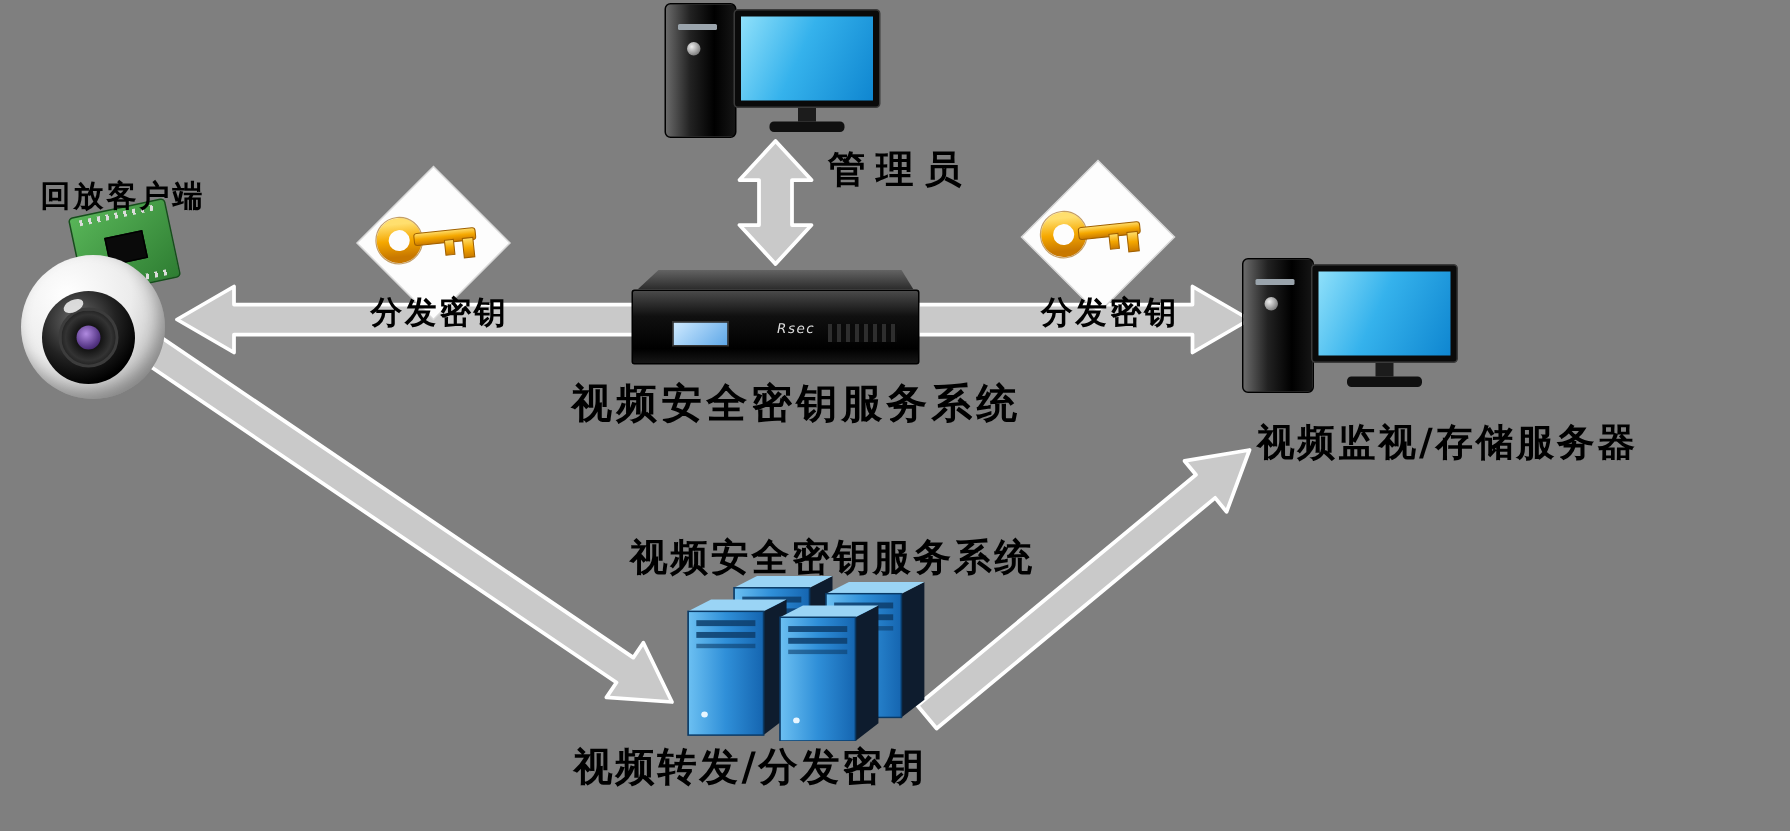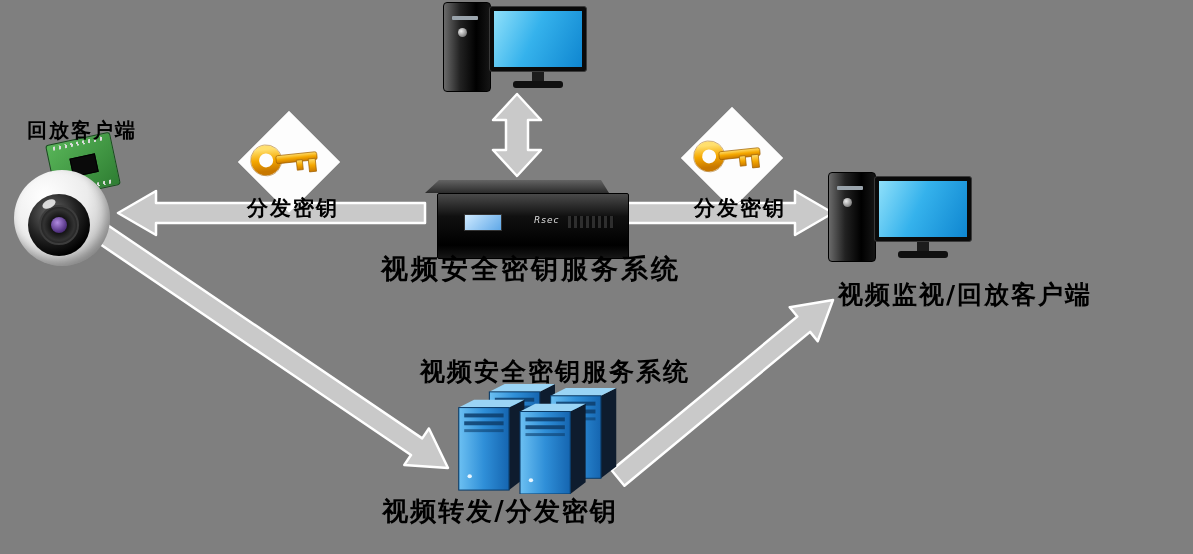--- a/index.html
+++ b/index.html
@@ -20,21 +20,21 @@
     border:1px solid #3a3a3a;border-radius:3px;padding:4px;box-sizing:border-box;}
   .pc-screen{width:100%;height:100%;background:linear-gradient(115deg,#8fe0fa,#35b2ec 45%,#0f86d0);}
   .pc-neck{position:absolute;left:89px;top:70px;width:12px;height:9px;background:#1c1c1c;}
   .pc-foot{position:absolute;left:70px;top:79px;width:50px;height:7px;background:#101010;border-radius:3px;}
 
   
   .rack{width:192px;height:66px;}
   .rack-top{position:absolute;left:4px;top:2px;width:184px;height:13px;
     background:linear-gradient(180deg,#636363,#2b2b2b);
     clip-path:polygon(14px 0,calc(100% - 8px) 0,100% 100%,0 100%);}
-  .rack-front{position:absolute;left:16px;top:15px;width:192px;height:66px;border-radius:2px;border:1px solid #000;
+  .rack-front{position:absolute;left:0;top:15px;width:192px;height:50px;border-radius:2px;border:1px solid #000;
     background:linear-gradient(180deg,#4a4a4a,#101010 35%,#000 80%,#161616);box-sizing:border-box;}
   .rack-lcd{position:absolute;left:26px;top:20px;width:36px;height:15px;
     background:linear-gradient(135deg,#cfeaff,#5fa8e8);border:1px solid #333;}
   .rack-brand{position:absolute;left:96px;top:21px;color:#ddd;font-size:9px;font-style:italic;letter-spacing:1px;}
   .rack-vents{position:absolute;right:14px;top:22px;width:46px;height:12px;
     background:repeating-linear-gradient(90deg,#2e2e2e 0 3px,#0a0a0a 3px 6px);}
 
   
   .module{width:64px;height:52px;background:linear-gradient(145deg,#58b558,#2e7d32);
     border:1px solid #14501a;border-radius:3px;transform:rotate(-12deg);}
@@ -167,21 +167,22 @@
         <rect x="5" y="30" width="36" height="3" fill="#0d3d6b" opacity="0.6"></rect>
         <circle cx="10" cy="78" r="2" fill="#e8f6ff"></circle>
       </g>
     </defs>
     <use href="#tower" x="36" y="0"></use>
     <use href="#tower" x="92" y="4"></use>
     <use href="#tower" x="8" y="16"></use>
     <use href="#tower" x="64" y="20"></use>
   </svg>
 
+  <div class="lbl" style="left:600px;top:96px;font-size:25px;letter-spacing:7px">管理员</div>
   <div class="lbl" style="left:531px;top:251px;font-size:27px;letter-spacing:3px">视频安全密钥服务系统</div>
   <div class="lbl" style="left:293px;top:194px;font-size:21px">分发密钥</div>
   <div class="lbl" style="left:740px;top:194px;font-size:21px">分发密钥</div>
   <div class="lbl" style="left:82px;top:117px;font-size:20px">回放客户端</div>
-  <div class="lbl" style="left:965px;top:278px;font-size:25px">视频监视/回放客户端</div>
+  <div class="lbl" style="left:965px;top:278px;font-size:25px">视频监视/存储服务器</div>
   <div class="lbl" style="left:555px;top:355px;font-size:25px">视频安全密钥服务系统</div>
   <div class="lbl" style="left:500px;top:494px;font-size:26px">视频转发/分发密钥</div>
 
 </div>
 
 </body></html>

